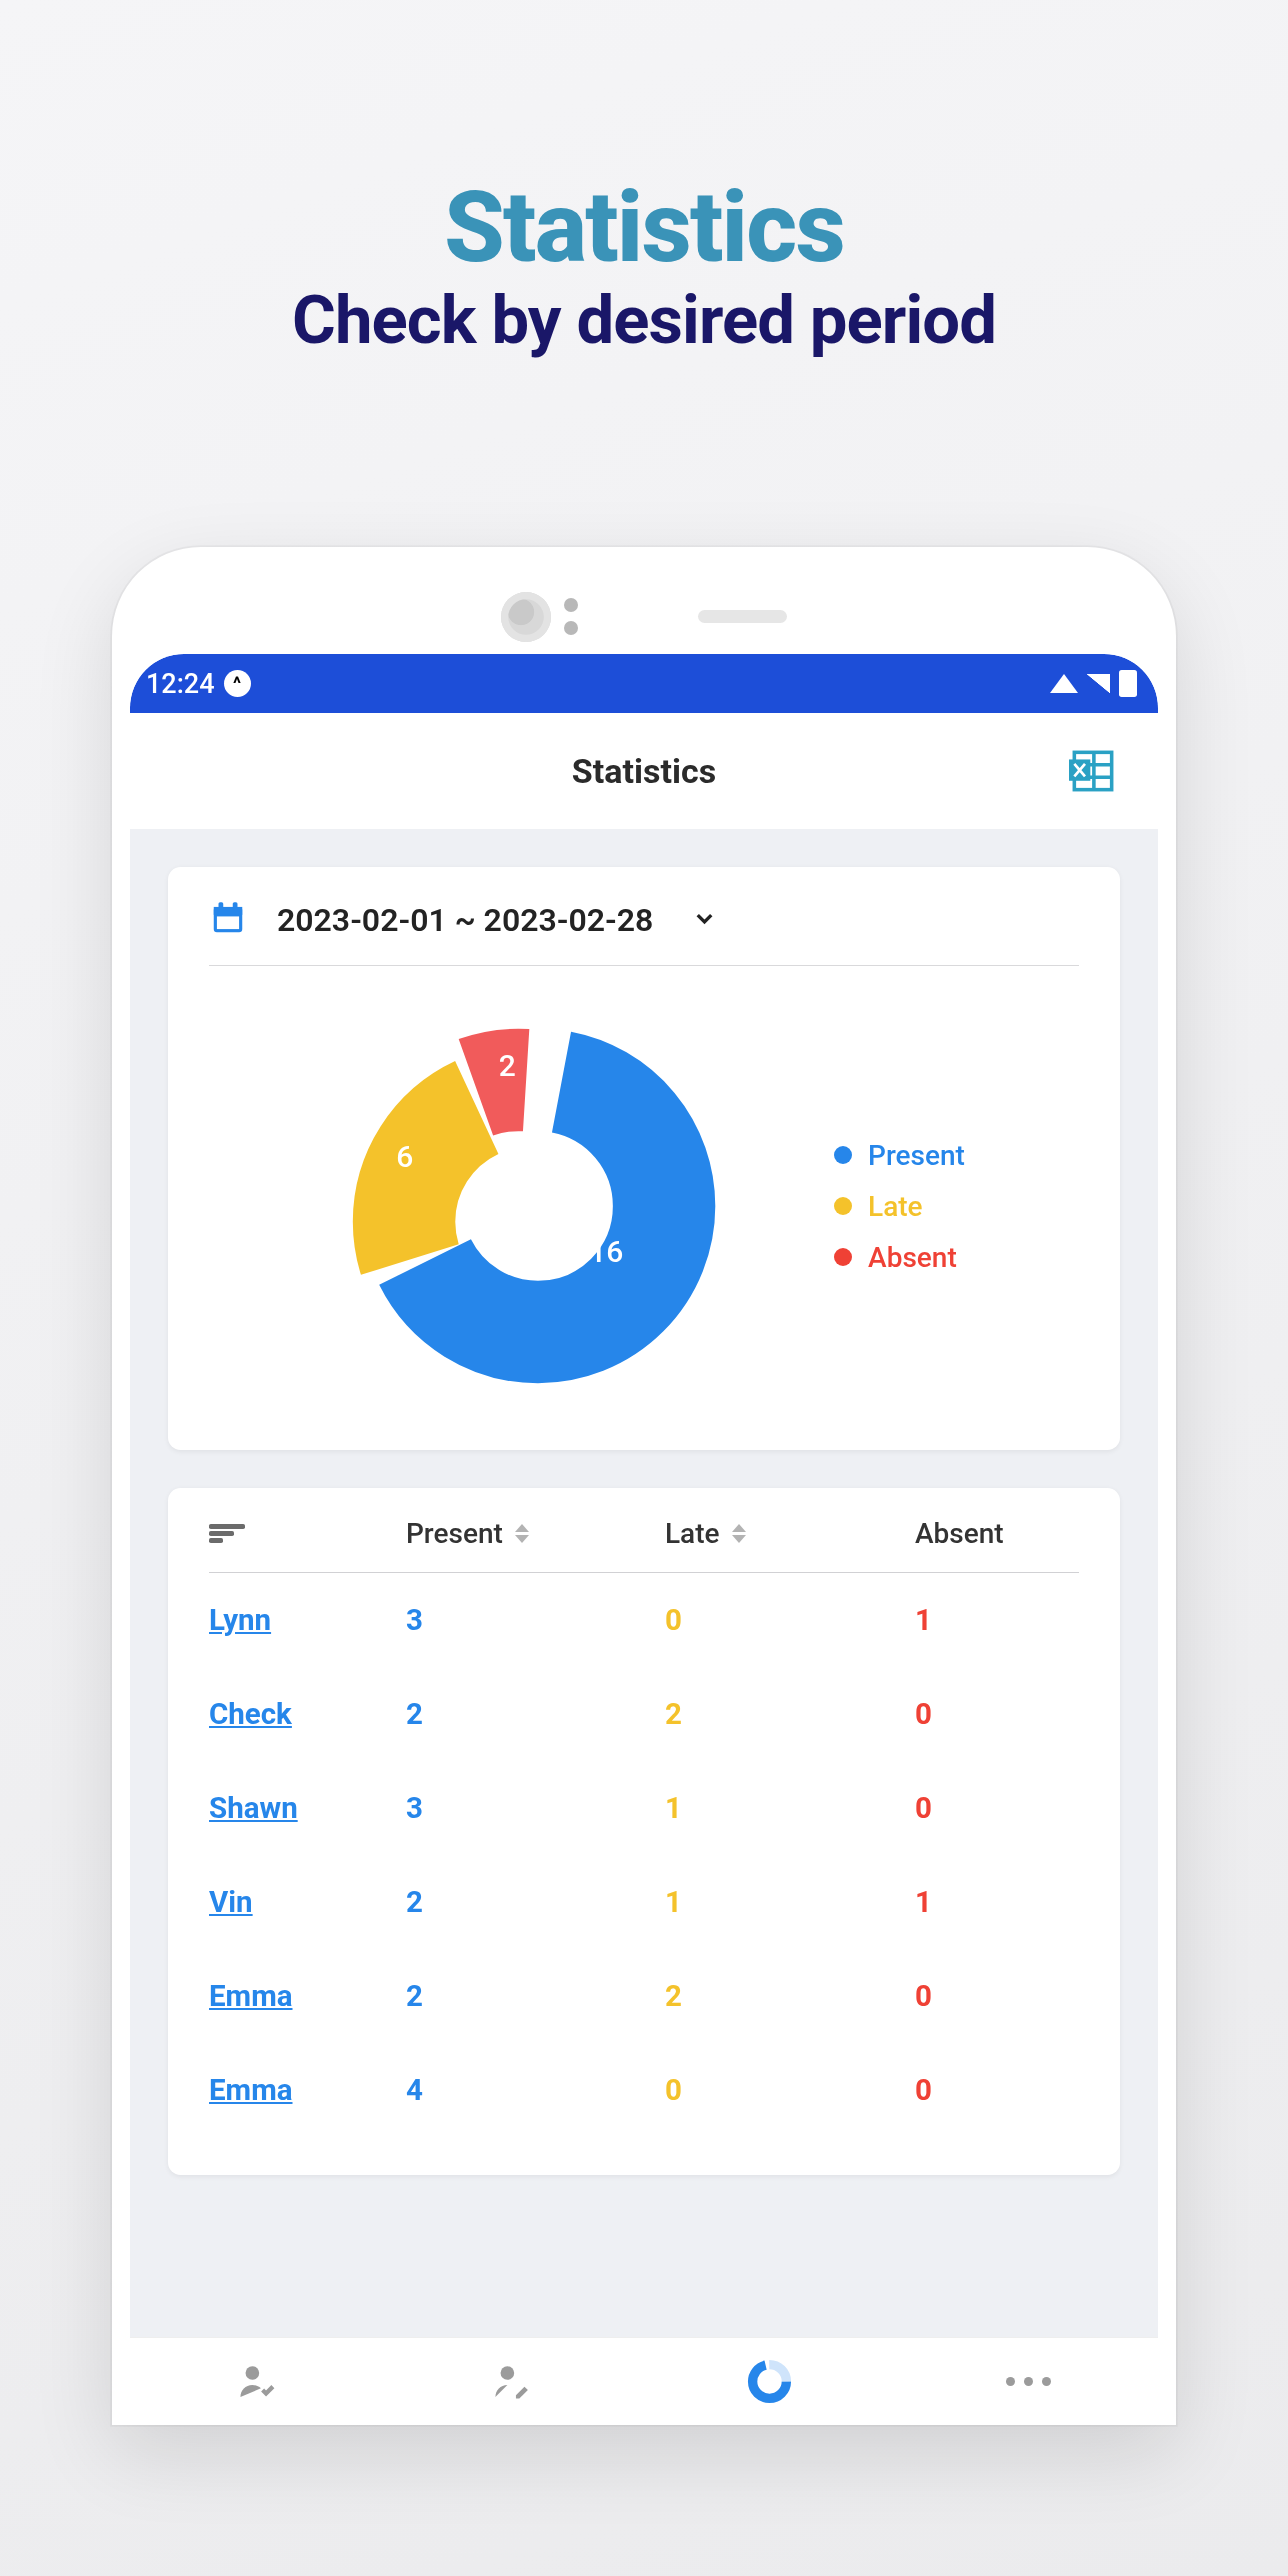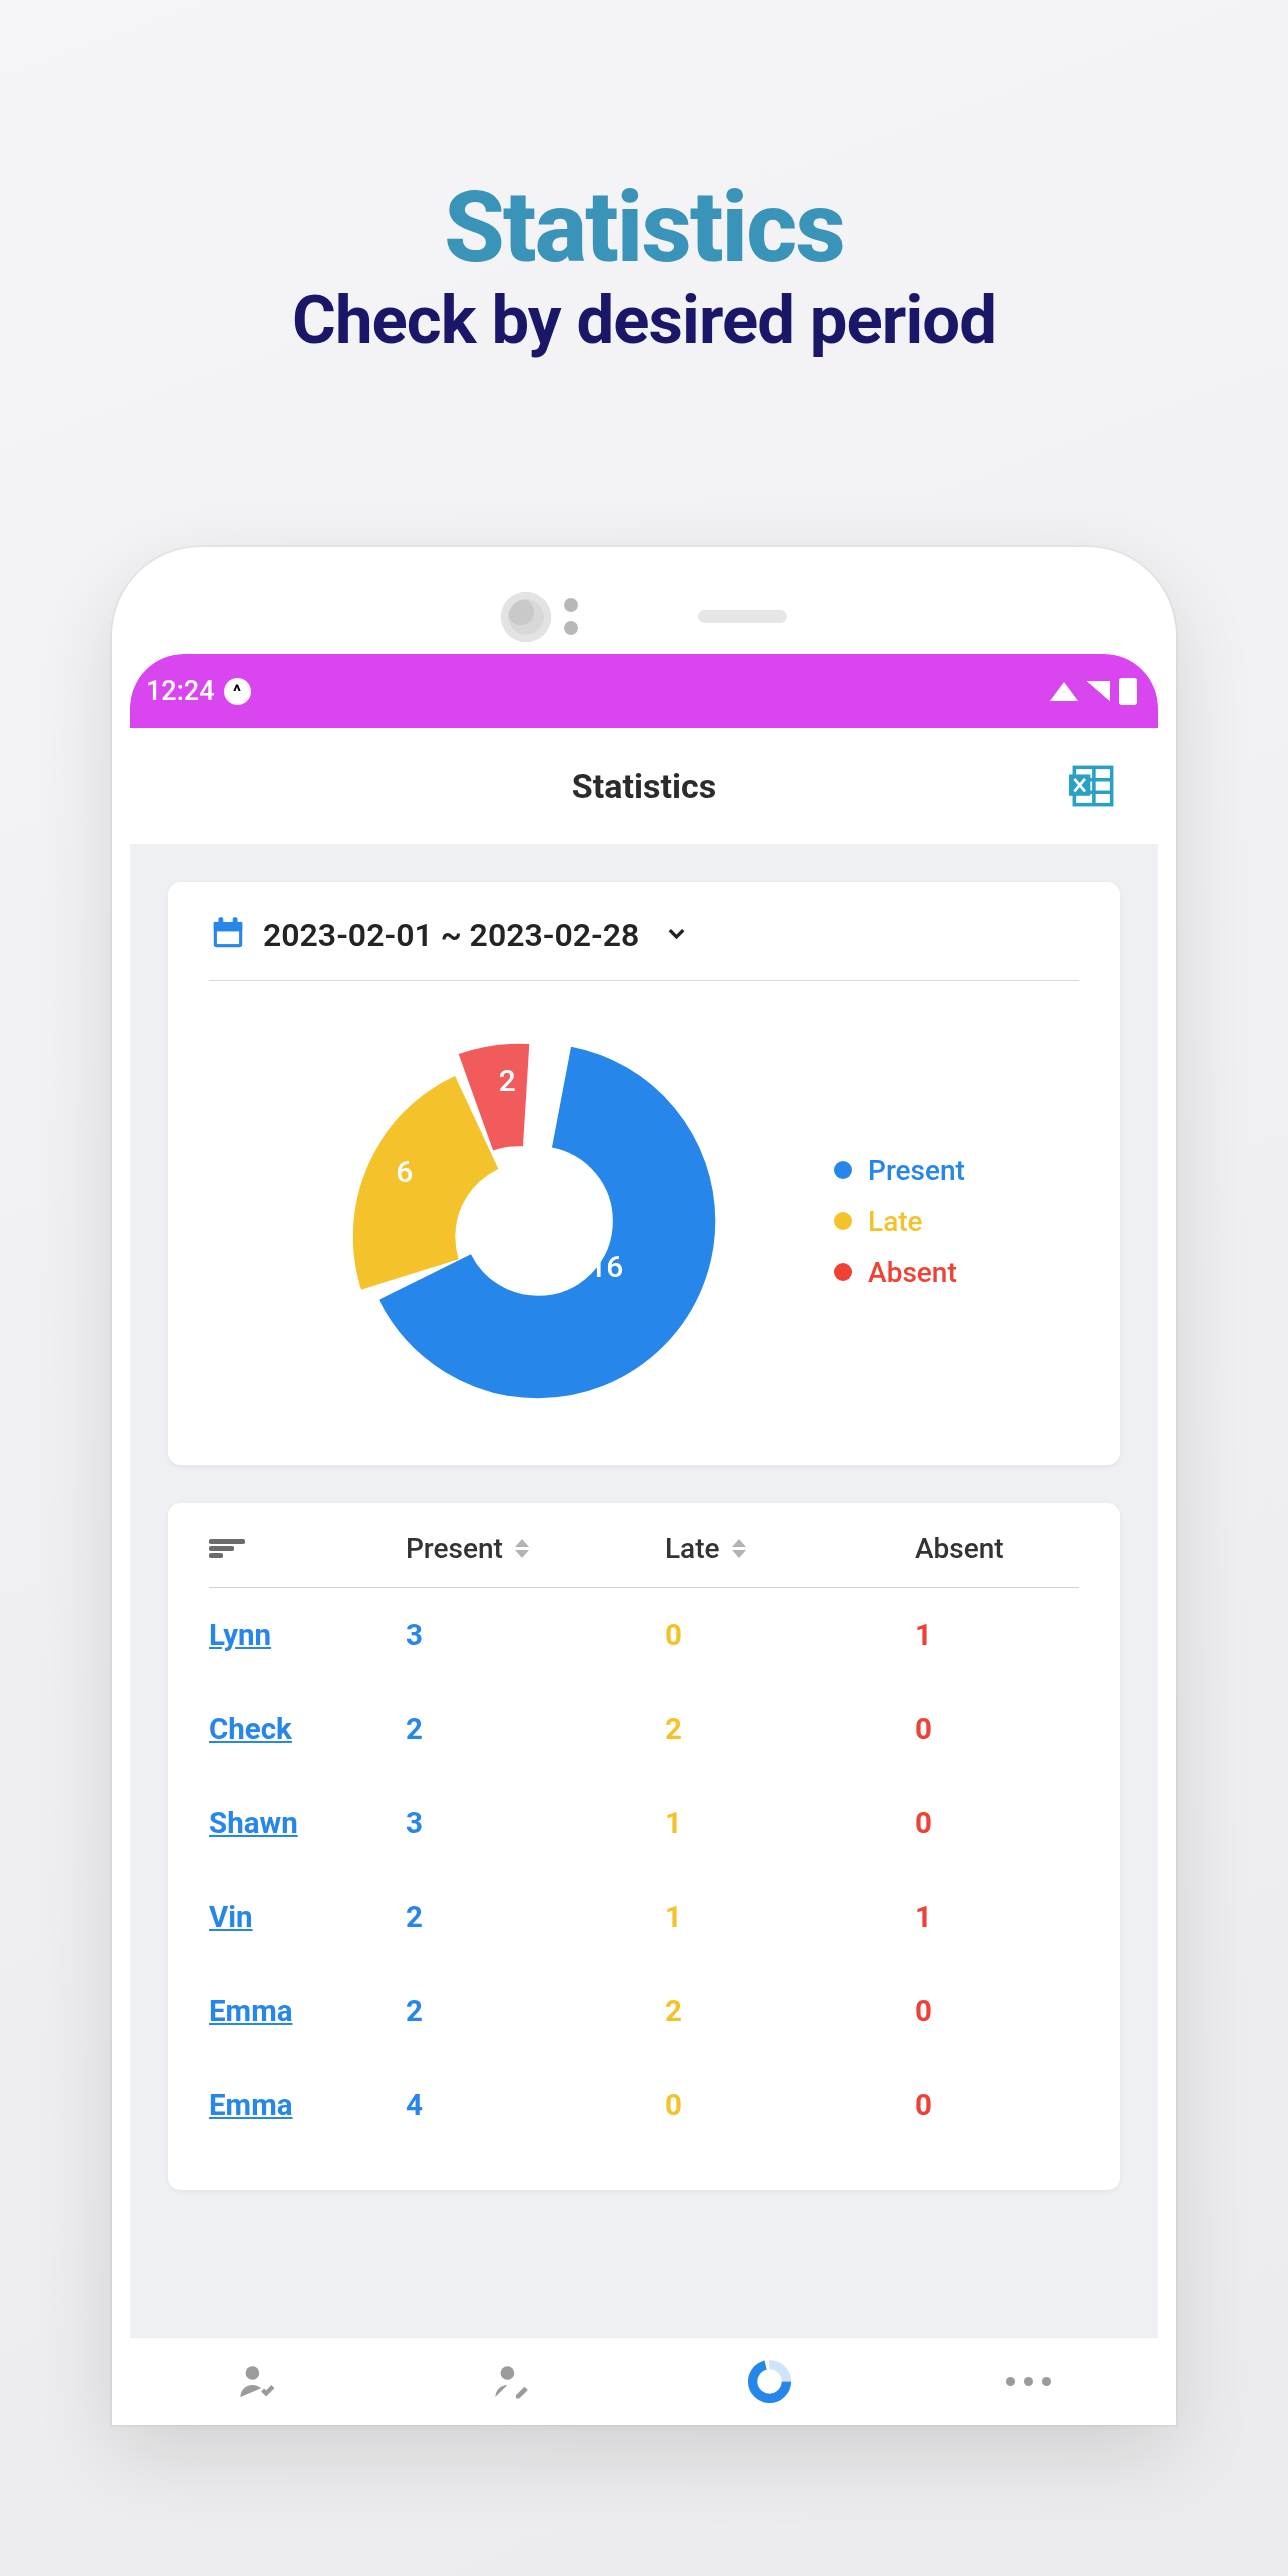--- a/index.html
+++ b/index.html
@@ -59,23 +59,23 @@
 .speaker-slot {
   width: 89px; height: 12.5px; border-radius: 7.2px;
   background: #e6e6e6; margin-left: 107px;
 }
 .screen {
   background: #fff;
   border-radius: 54px 54px 0 0;
   overflow: hidden;
 }
 .status-bar {
-  background: #d946ef;
+  background: #1d4ed8;
   color: #fff;
-  height: 74px;
+  height: 59px;
   border-radius: 54px 54px 0 0;
   display: flex;
   align-items: center;
   justify-content: space-between;
   padding: 0 21.5px 0 16px;
   font-size: 27px;
   font-weight: 500;
 }
 .status-left { display:flex; align-items:center; gap:9px; }
 .status-icon-a {
@@ -115,21 +115,21 @@
   min-height: 1521px;
 }
 .card {
   background:#fff;
   border-radius: 12.5px;
   box-shadow: 0 1.8px 5.4px rgba(0,0,0,0.06);
   padding: 32px 41px 38px 41px;
   margin-bottom: 38px;
 }
 .date-row {
-  display:flex; align-items:center; gap:16px;
+  display:flex; align-items:center; gap:30px;
   border-bottom: 1.8px solid #d9d9db;
   padding-bottom: 25px;
   margin-bottom: 25px;
 }
 .cal-icon { color:#2686ea; }
 .date-text { font-size: 32px; font-weight:600; color:#232323; flex:0 0 auto; }
 .chevron-down { color:#222; margin-left: 7.2px; }
 .chart-wrap {
   display:flex; align-items:center; justify-content:center; gap:72px;
   padding: 18px 0 9px 45px;

